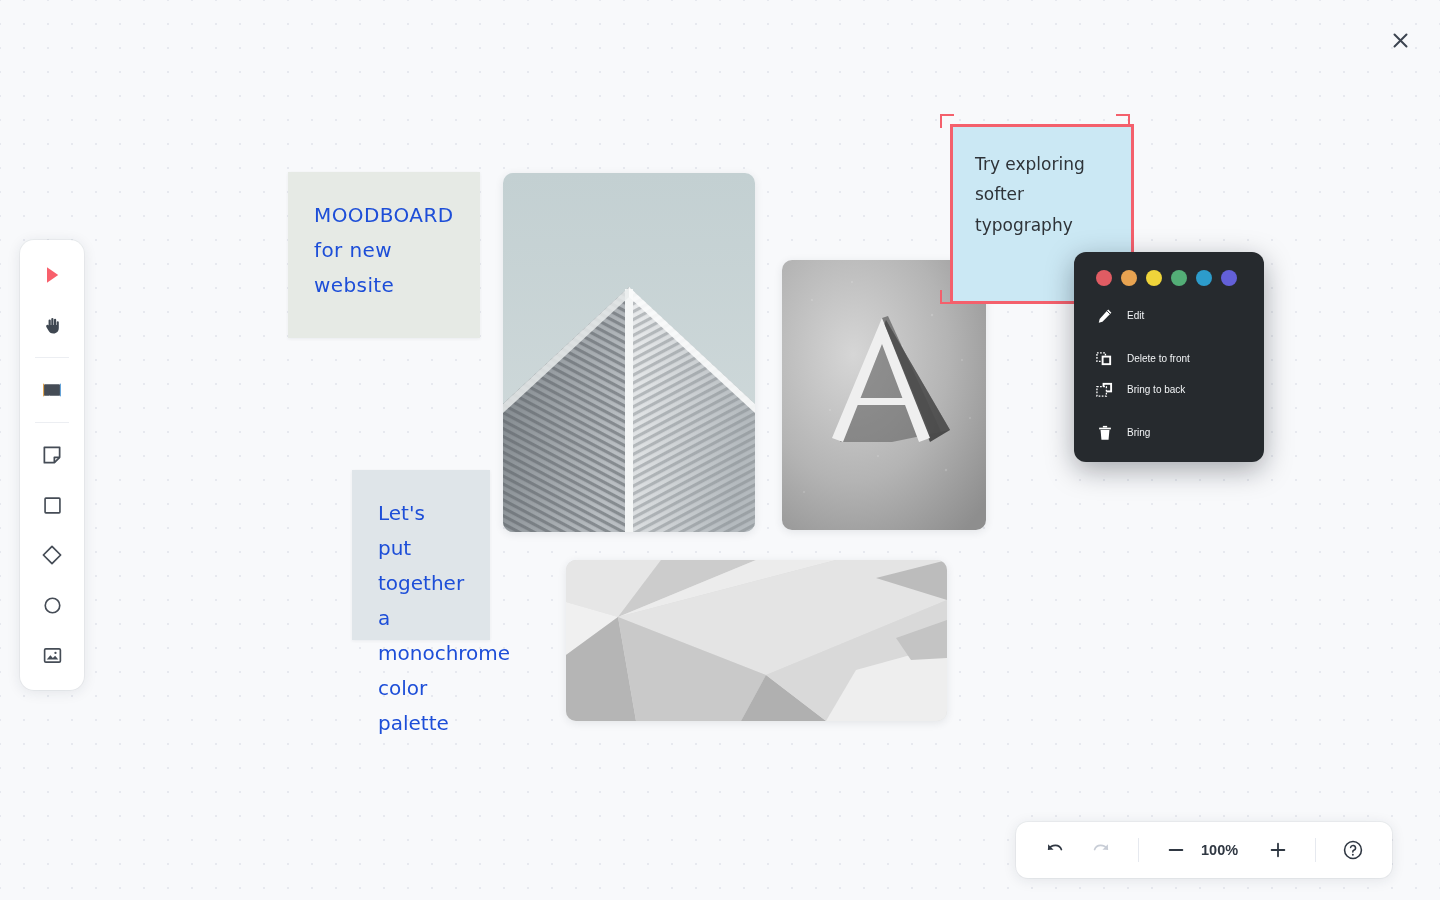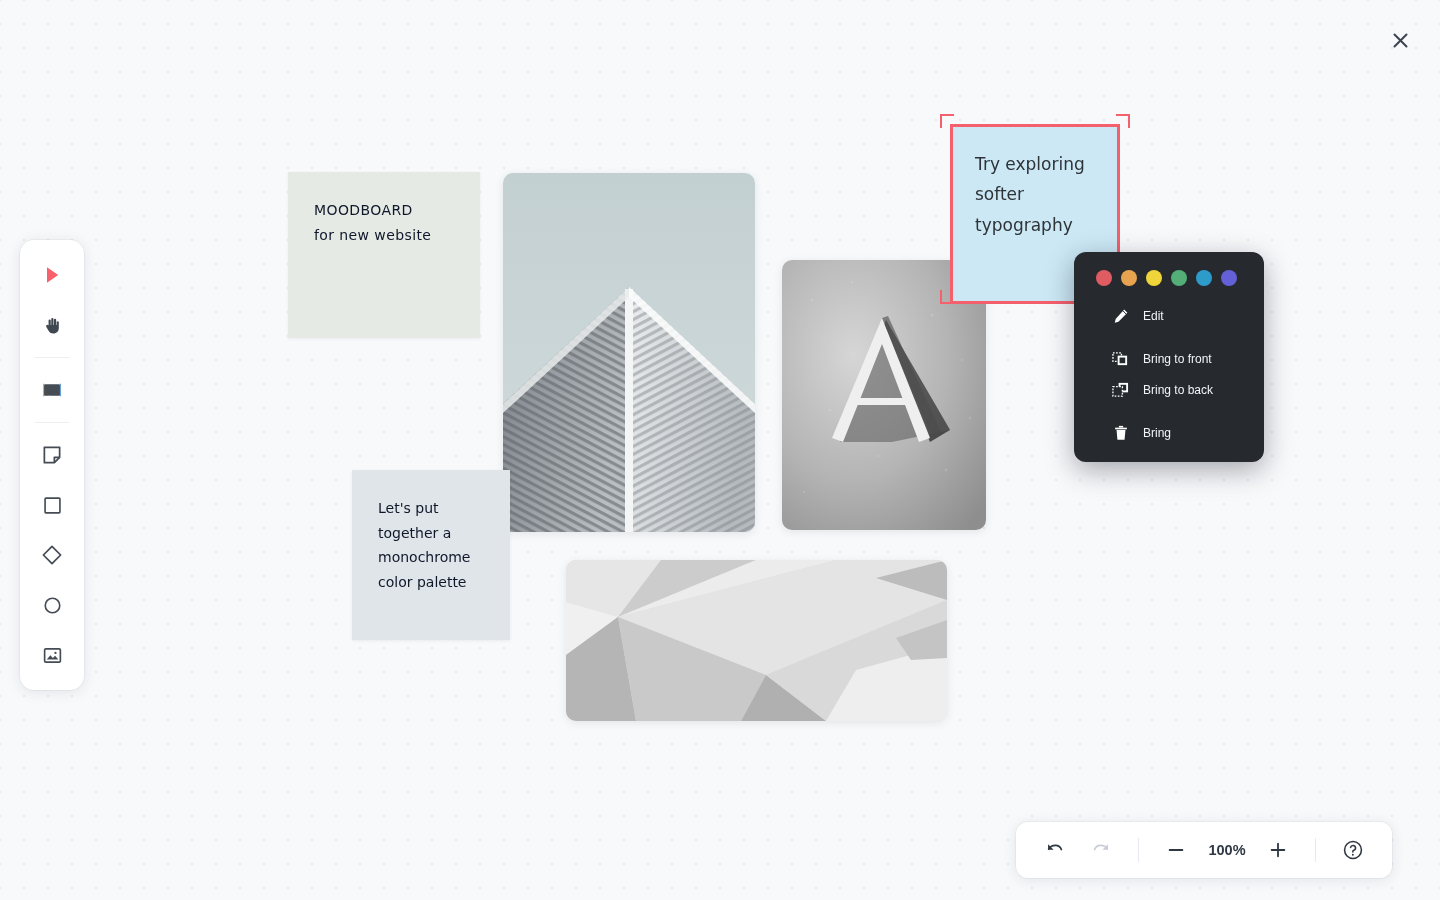--- a/index.html
+++ b/index.html
@@ -60,48 +60,48 @@
     background: #eceef2;
     margin: 7px 0;
   }
 
   
   .board-item { position: absolute; }
 
   .note {
     padding: 26px 26px 20px 26px;
     font-family: "DejaVu Sans", sans-serif;
-    font-size: 14px;
+    font-size: 20px;
     line-height: 1.75;
-    color: #0f172a;
+    color: #1d4ed8;
     white-space: pre-line;
     box-shadow: 0 1px 3px rgba(40,50,65,.07);
   }
 
   #note-moodboard {
     left: 288px; top: 172px;
     width: 192px; height: 166px;
     background: #e6eae5;
     letter-spacing: .4px;
   }
   #note-palette {
     left: 352px; top: 470px;
-    width: 158px; height: 170px;
+    width: 138px; height: 170px;
     background: #dfe5e9;
   }
 
   
   #note-typography-wrap {
     left: 940px; top: 114px;
     width: 190px; height: 190px;
   }
   #note-typography {
     position: absolute;
     left: 10px; top: 10px;
-    width: 170px; height: 180px;
+    width: 184px; height: 180px;
     background: #cbe8f4;
     border: 3px solid #f4606c;
     padding: 22px 22px;
     font-family: "DejaVu Sans", sans-serif;
     font-size: 17px;
     line-height: 1.78;
     color: #2e3338;
     white-space: pre-line;
   }
   .sel-handle {
@@ -143,24 +143,23 @@
     width: 16px; height: 16px;
     border-radius: 50%;
     cursor: pointer;
   }
   .menu-item {
     display: flex;
     align-items: center;
     gap: 14px;
     padding: 7px 22px;
     color: #f2f4f6;
-    font-size: 12px;
+    font-size: 10px;
     font-family: "Liberation Sans", sans-serif;
     cursor: pointer;
-    margin-left: 16px;
   }
   .menu-item .mi-icon {
     width: 17px; height: 17px;
     display: flex; align-items: center; justify-content: center;
     flex: 0 0 17px;
   }
   .menu-gap { height: 12px; }
 
   
   #bottom-toolbar {
@@ -182,21 +181,21 @@
     cursor: pointer;
     color: #2f3742;
   }
   .bt-btn.disabled { color: #c8cdd6; cursor: default; }
   .bt-sep { width: 1px; height: 24px; background: #e6e9ef; margin: 0 12px; }
   #zoom-level {
     font-size: 14.5px;
     font-weight: bold;
     color: #2f3742;
     min-width: 52px;
-    text-align: center;
+    text-align: left;
     cursor: pointer;
     font-family: "Liberation Sans", sans-serif;
   }
 </style>
 </head>
 <body>
 
 <div id="canvas">
 
   <div id="close-btn">
@@ -396,21 +395,21 @@
     <div class="menu-gap"></div>
 
     <div class="menu-item">
       <span class="mi-icon">
         <svg width="17" height="17" viewBox="0 0 18 18">
           <rect x="1" y="3" width="9" height="9" fill="none" stroke="#ffffff" stroke-width="1.4" stroke-dasharray="1.8 1.5"></rect>
           <rect x="6" y="6" width="10" height="10" fill="#ffffff"></rect>
           <rect x="8" y="8" width="6" height="6" fill="#262a2e"></rect>
         </svg>
       </span>
-      <span>Bring to front</span>
+      <span>Delete to front</span>
     </div>
 
     <div class="menu-item">
       <span class="mi-icon">
         <svg width="17" height="17" viewBox="0 0 18 18">
           <rect x="7" y="2" width="10" height="10" fill="#ffffff"></rect>
           <rect x="9" y="4" width="6" height="6" fill="#262a2e"></rect>
           <rect x="1" y="6" width="10" height="10" fill="#262a2e" stroke="#ffffff" stroke-width="1.4" stroke-dasharray="1.8 1.5"></rect>
         </svg>
       </span>

